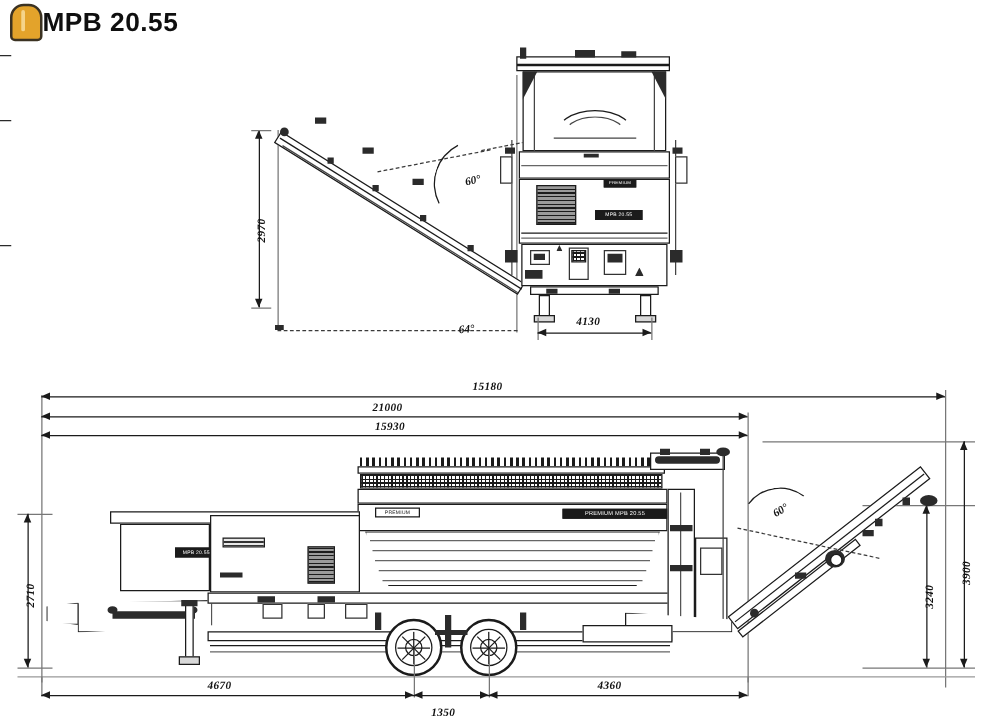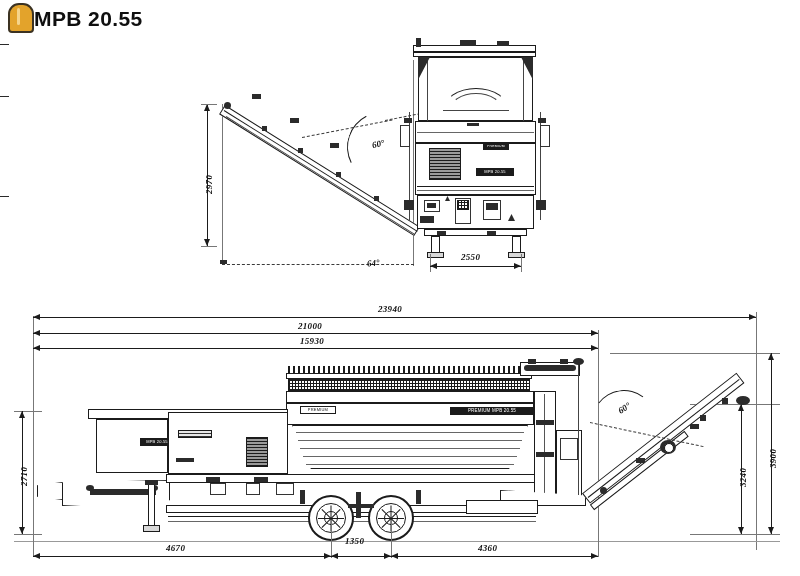--- a/index.html
+++ b/index.html
@@ -219,33 +219,33 @@
     <div class="dark" style="left:536px;top:200px;width:10px;height:10px;"></div>
     <div class="panel-d" style="left:540px;top:125px;width:10px;height:22px;"></div>
     <div class="panel-d" style="left:400px;top:125px;width:10px;height:22px;"></div>
 
     <div class="ext" style="left:430px;top:254px;height:18px;"></div>
     <div class="ext" style="left:521px;top:254px;height:18px;"></div>
 
     <div class="dimline" style="left:430px;top:266px;width:91px;"></div>
     <div class="arrowL" style="left:430px;top:263px;"></div>
     <div class="arrowR" style="left:514px;top:263px;"></div>
-    <div class="dimtext" style="left:461px;top:252px;">2550</div>
+    <div class="dimtext" style="left:461px;top:252px;">4130</div>
   </div>
 
   <div>
 
     <div class="ext" style="left:33px;top:316px;height:230px;"></div>
     <div class="ext" style="left:598px;top:330px;height:216px;"></div>
     <div class="ext" style="left:756px;top:312px;height:238px;"></div>
 
     <div class="dimline" style="left:33px;top:317px;width:723px;"></div>
     <div class="arrowL" style="left:33px;top:314px;"></div>
     <div class="arrowR" style="left:749px;top:314px;"></div>
-    <div class="dimtext" style="left:378px;top:304px;">23940</div>
+    <div class="dimtext" style="left:378px;top:304px;">15180</div>
 
     <div class="dimline" style="left:33px;top:333px;width:565px;"></div>
     <div class="arrowL" style="left:33px;top:330px;"></div>
     <div class="arrowR" style="left:591px;top:330px;"></div>
     <div class="dimtext" style="left:298px;top:321px;">21000</div>
 
     <div class="dimline" style="left:33px;top:348px;width:565px;"></div>
     <div class="arrowL" style="left:33px;top:345px;"></div>
     <div class="arrowR" style="left:591px;top:345px;"></div>
     <div class="dimtext" style="left:300px;top:336px;">15930</div>
@@ -376,17 +376,17 @@
 
     <div class="dimline" style="left:33px;top:556px;width:565px;"></div>
     <div class="arrowL" style="left:33px;top:553px;"></div>
     <div class="arrowR" style="left:324px;top:553px;"></div>
     <div class="arrowL" style="left:331px;top:553px;"></div>
     <div class="arrowR" style="left:384px;top:553px;"></div>
     <div class="arrowL" style="left:391px;top:553px;"></div>
     <div class="arrowR" style="left:591px;top:553px;"></div>
 
     <div class="dimtext" style="left:166px;top:543px;">4670</div>
-    <div class="dimtext" style="left:345px;top:536px;">1350</div>
+    <div class="dimtext" style="left:345px;top:565px;">1350</div>
     <div class="dimtext" style="left:478px;top:543px;">4360</div>
   </div>
 
 </div>
 
 </body></html>

